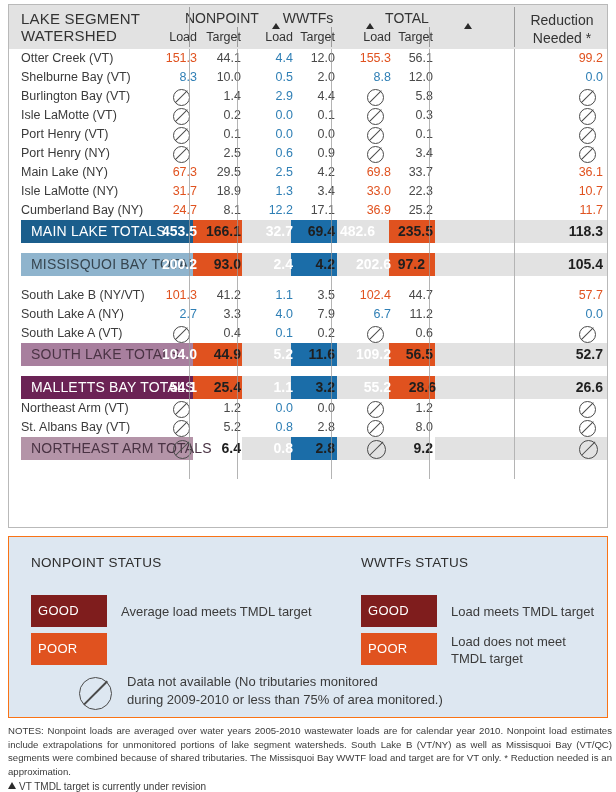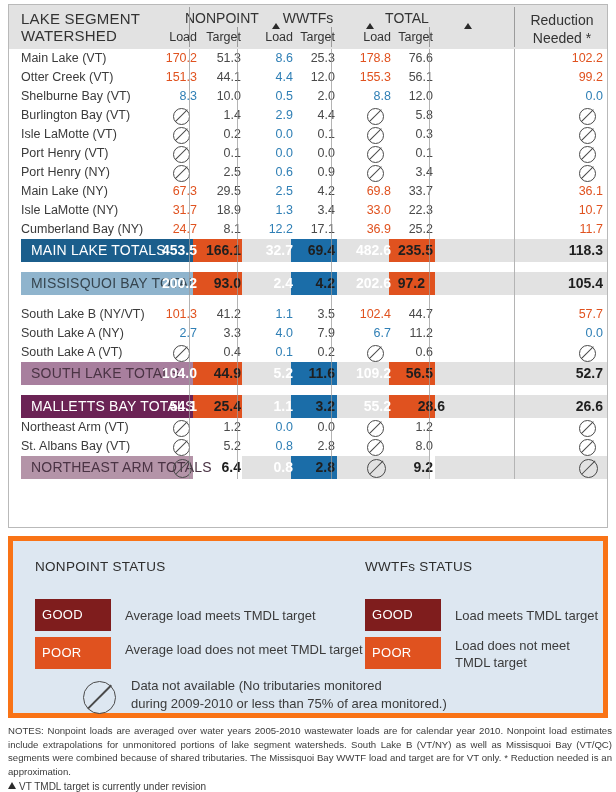--- a/index.html
+++ b/index.html
@@ -84,21 +84,21 @@
   .nd:after{
     content:"";position:absolute;left:-1px;top:6px;width:17px;height:1.3px;background:#4a4a4a;
     transform:rotate(-45deg);transform-origin:center;
   }
   .nd.big{width:17px;height:17px;top:2px;}
   .nd.big:after{left:-1px;top:7px;width:19px;}
 
   
   .legend{
     position:absolute;left:8px;top:536px;width:600px;height:182px;
-    border:5px solid #f97316;background:#dde7f1;box-sizing:border-box;
+    border:1px solid #f97316;background:#dde7f1;box-sizing:border-box;
   }
   .leg-h{position:absolute;font-size:13.5px;letter-spacing:.3px;color:#2d2d2d;}
   .chip{
     position:absolute;width:76px;height:32px;
     font-size:13px;color:#fff;letter-spacing:.3px;
   }
   .chip span{position:absolute;left:7px;top:8px;}
   .chip.good{background:#7f1d1d;}
   .chip.poor{background:#e0521f;}
   .leg-t{position:absolute;font-size:13px;color:#3b3b3b;line-height:17px;}
@@ -155,30 +155,20 @@
       </div>
 
       <div class="vline" style="left:180px;top:2px;height:40px;"></div>
       <div class="vline" style="left:228px;top:22px;height:20px;"></div>
       <div class="vline" style="left:322px;top:22px;height:20px;"></div>
       <div class="vline" style="left:420px;top:22px;height:20px;"></div>
       <div class="vline" style="left:505px;top:2px;height:40px;"></div>
     </div>
 
     <div class="rowsarea" id="rowsarea">
-        <div class="row">
-          <div class="rlabel">Main Lake (VT)</div>
-          <div class="cell load poor" style="left: 68px; width: 120px; top: 2px;">170.2</div>
-          <div class="cell target" style="left: 112px; width: 120px; top: 2px;">51.3</div>
-          <div class="cell load good" style="left: 164px; width: 120px; top: 2px;">8.6</div>
-          <div class="cell target" style="left: 206px; width: 120px; top: 2px;">25.3</div>
-          <div class="cell load poor" style="left: 262px; width: 120px; top: 2px;">178.8</div>
-          <div class="cell target" style="left: 304px; width: 120px; top: 2px;">76.6</div>
-          <div class="cell load poor" style="left: 474px; width: 120px; top: 2px;">102.2</div>
-        </div>
         <div class="row">
           <div class="rlabel">Otter Creek (VT)</div>
           <div class="cell load poor" style="left: 68px; width: 120px; top: 2px;">151.3</div>
           <div class="cell target" style="left: 112px; width: 120px; top: 2px;">44.1</div>
           <div class="cell load good" style="left: 164px; width: 120px; top: 2px;">4.4</div>
           <div class="cell target" style="left: 206px; width: 120px; top: 2px;">12.0</div>
           <div class="cell load poor" style="left: 262px; width: 120px; top: 2px;">155.3</div>
           <div class="cell target" style="left: 304px; width: 120px; top: 2px;">56.1</div>
           <div class="cell load poor" style="left: 474px; width: 120px; top: 2px;">99.2</div>
         </div>
@@ -270,21 +260,21 @@
           <div class="tband" style="width: 172px; background: rgb(27, 94, 140);">
             <div class="tband-label" style="color: rgb(255, 255, 255);">MAIN LAKE TOTALS</div>
           </div>
           <div class="hl poor" style="left: 184px; width: 49px;"></div>
           <div class="hl good" style="left: 282px; width: 46px;"></div>
           <div class="hl poor" style="left: 380px; width: 46px;"></div>
           <div class="tcell onfill" style="left: 68px; width: 120px; top: 3px;">453.5</div>
           <div class="tcell" style="left: 112px; width: 120px; top: 3px;">166.1</div>
           <div class="tcell onfill" style="left: 164px; width: 120px; top: 3px;">32.7</div>
           <div class="tcell" style="left: 206px; width: 120px; top: 3px;">69.4</div>
-          <div class="tcell onfill" style="left: 262px; width: 120px; top: 3px;">482.6</div>
+          <div class="tcell onfill" style="left: 246px; width: 120px; top: 3px;">482.6</div>
           <div class="tcell" style="left: 304px; width: 120px; top: 3px;">235.5</div>
           <div class="tcell" style="left: 474px; width: 120px; top: 3px;">118.3</div>
         </div>
         <div class="row spacer"></div>
         <div class="trow">
           <div class="greyband" style="left: 233px; width: 89px;"></div>
           <div class="greyband" style="left: 328px; width: 92px;"></div>
           <div class="greyband" style="left: 426px; width: 79px;"></div>
           <div class="greyband" style="left: 506px; width: 92px;"></div>
           <div class="tband" style="width: 172px; background: rgb(143, 180, 205);">
@@ -361,21 +351,21 @@
             <div class="tband-label" style="color: rgb(255, 255, 255);">MALLETTS BAY TOTALS</div>
           </div>
           <div class="hl poor" style="left: 184px; width: 49px;"></div>
           <div class="hl good" style="left: 282px; width: 46px;"></div>
           <div class="hl poor" style="left: 380px; width: 46px;"></div>
           <div class="tcell onfill" style="left: 68px; width: 120px; top: 3px;">54.1</div>
           <div class="tcell" style="left: 112px; width: 120px; top: 3px;">25.4</div>
           <div class="tcell onfill" style="left: 164px; width: 120px; top: 3px;">1.1</div>
           <div class="tcell" style="left: 206px; width: 120px; top: 3px;">3.2</div>
           <div class="tcell onfill" style="left: 262px; width: 120px; top: 3px;">55.2</div>
-          <div class="tcell" style="left: 316px; width: 120px; top: 3px;">28.6</div>
+          <div class="tcell" style="left: 307px; width: 120px; top: 3px;">28.6</div>
           <div class="tcell" style="left: 474px; width: 120px; top: 3px;">26.6</div>
         </div>
         <div class="row">
           <div class="rlabel">Northeast Arm (VT)</div>
           <div class="nd" style="left: 164px; top: 2px;"></div>
           <div class="cell target" style="left: 112px; width: 120px; top: 2px;">1.2</div>
           <div class="cell load good" style="left: 164px; width: 120px; top: 2px;">0.0</div>
           <div class="cell target" style="left: 206px; width: 120px; top: 2px;">0.0</div>
           <div class="nd" style="left: 358px; top: 2px;"></div>
           <div class="cell target" style="left: 304px; width: 120px; top: 2px;">1.2</div>
@@ -421,21 +411,20 @@
     <div class="leg-h" style="left:352px;top:18px;">WWTFs STATUS</div>
 
     <div class="chip good" style="left:22px;top:58px;">
       <span>GOOD</span>
     </div>
     <div class="leg-t" style="left:112px;top:66px;">Average load meets TMDL target</div>
 
     <div class="chip poor" style="left:22px;top:96px;">
       <span>POOR</span>
     </div>
-    <div class="leg-t" style="left:112px;top:100px;">Average load does not meet TMDL target</div>
 
     <div class="chip good" style="left:352px;top:58px;">
       <span>GOOD</span>
     </div>
     <div class="leg-t" style="left:442px;top:66px;">Load meets TMDL target</div>
 
     <div class="chip poor" style="left:352px;top:96px;">
       <span>POOR</span>
     </div>
     <div class="leg-t" style="left:442px;top:96px;width:130px;">Load does not meet TMDL target</div>

